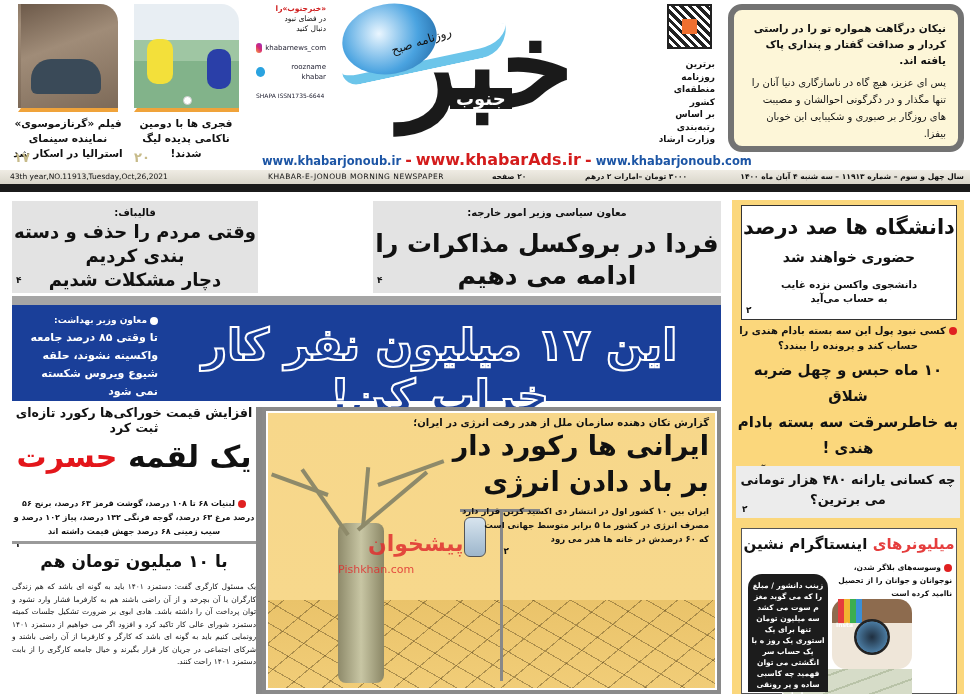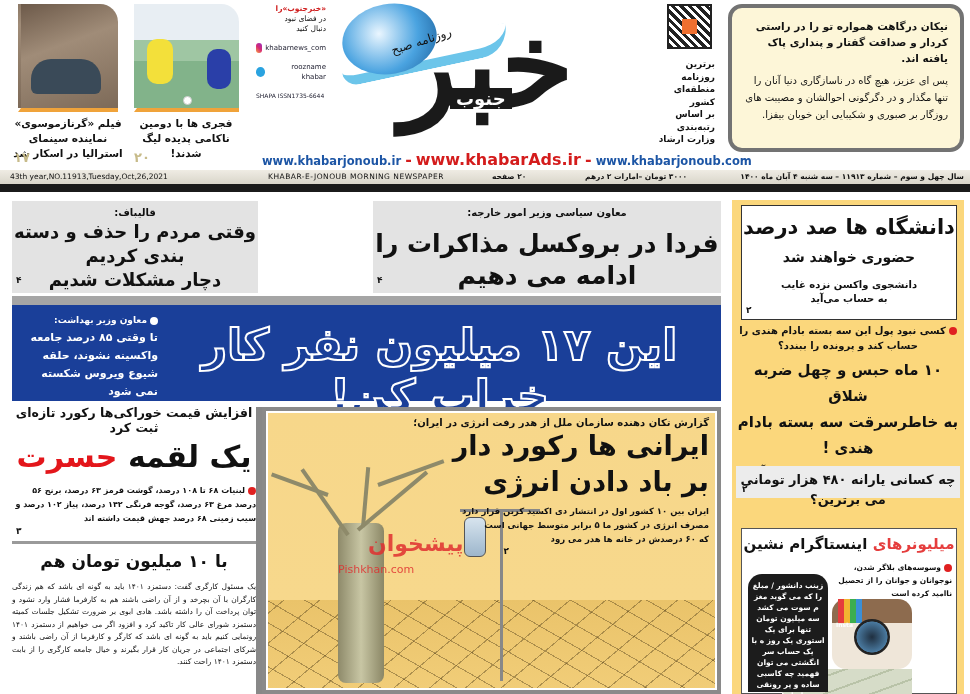--- a/index.html
+++ b/index.html
@@ -1,20 +1,20 @@
 <!DOCTYPE html>
 <html><head>
 <meta charset="utf-8">
 <style>
 *{box-sizing:border-box;margin:0;padding:0}
 body{width:970px;height:694px;overflow:hidden;background:#fff;font-family:"DejaVu Sans",sans-serif;position:relative;color:#111}
 .abs{position:absolute}
 .rtl{direction:rtl}
 
-.quote-box{left:728px;top:4px;width:236px;height:148px;background:#fdf6d8;border:4px solid #737373;border-radius:14px 14px 14px 14px;padding:10px 12px;direction:rtl;text-align:right}
+.quote-box{left:728px;top:4px;width:236px;height:148px;background:#fdf6d8;border:6px solid #737373;border-radius:14px 14px 14px 14px;padding:10px 12px;direction:rtl;text-align:right}
 .quote-box .q1{font-size:10.5px;font-weight:bold;line-height:16px}
 .quote-box .q2{font-size:10px;line-height:17px;margin-top:6px}
 .qr{left:667px;top:4px;width:45px;height:45px;background:repeating-linear-gradient(45deg,#222 0 3px,#fff 3px 6px);border:2px solid #222}
 .qr .center{position:absolute;left:13px;top:13px;width:15px;height:15px;background:#f07030}
 .rank{left:650px;top:58px;width:65px;direction:rtl;text-align:right;font-size:9px;font-weight:bold;line-height:12.5px}
 .logo{left:330px;top:0;width:320px;height:150px}
 .logo .globe{position:absolute;left:12px;top:4px;width:95px;height:70px;border-radius:50%;background:radial-gradient(circle at 40% 40%,#eaf6ff,#4aa3e0 55%,#1b5e9a);transform:rotate(-10deg)}
 .logo .swoosh{position:absolute;left:10px;top:40px;width:170px;height:30px;border-bottom:10px solid #6cc5ea;border-radius:0 0 120px 60px;transform:rotate(-12deg)}
 .logo .tag{position:absolute;left:60px;top:34px;font-size:12px;color:#111;transform:rotate(-18deg);direction:rtl}
 .logo .big{position:absolute;left:70px;top:5px;font-size:118px;font-weight:bold;line-height:120px;color:#1a1a1a;direction:rtl;letter-spacing:-4px;font-family:"DejaVu Serif",serif}
@@ -49,36 +49,36 @@
 .graybar{left:12px;top:296px;width:709px;height:9px;background:#a5a5a5}
 .bluebanner{left:12px;top:305px;width:709px;height:96px;background:#1a3f99}
 .bluebanner .main{position:absolute;left:150px;top:14px;width:555px;font-size:44px;font-weight:bold;color:#1a3f99;-webkit-text-stroke:2px #fff;direction:rtl;text-align:center;letter-spacing:-1px;font-family:"DejaVu Sans",sans-serif}
 .bluebanner .side{position:absolute;left:6px;top:6px;width:140px;color:#fff;direction:rtl;text-align:right;font-size:11px;font-weight:bold;line-height:18px}
 .dot{display:inline-block;width:8px;height:8px;border-radius:50%;background:#e02020;margin-left:3px;vertical-align:middle}
 .dotw{background:#fff}
 
 .rightcol{left:732px;top:200px;width:232px;height:494px;background:#fbd77c}
 .uni-box{left:741px;top:205px;width:216px;height:115px;background:#fff;border:1px solid #333;direction:rtl;text-align:center}
 .almond{left:736px;top:323px;width:224px;direction:rtl;text-align:center}
-.subsidy{left:736px;top:466px;width:224px;height:32px;background:#ececec;direction:rtl;text-align:center}
+.subsidy{left:736px;top:466px;width:224px;height:52px;background:#ececec;direction:rtl;text-align:center}
 .insta{left:741px;top:528px;width:216px;height:166px;background:#fff;border:1px solid #555}
 .insta .title{direction:rtl;text-align:center;font-size:15px;font-weight:bold;margin-top:6px}
 .insta .title .r{color:#e53d3d}
 .insta .blackcard{position:absolute;left:6px;top:45px;width:80px;height:118px;background:#1c1c1c;border-radius:14px 14px 0 0;color:#fff;font-size:7.5px;font-weight:bold;line-height:11px;direction:rtl;text-align:center;padding:6px 3px}
 .insta .camera{position:absolute;left:90px;top:70px;width:80px;height:70px;border-radius:14px;background:linear-gradient(180deg,#8d6b4e 0 35%,#efe6d9 35%)}
 .insta .lens{position:absolute;left:22px;top:20px;width:36px;height:36px;border-radius:50%;background:radial-gradient(#1f2f40,#4a7aa0 60%,#222 62%)}
 .insta .stripes{position:absolute;left:6px;top:0;width:24px;height:24px;background:linear-gradient(90deg,#e53d3d 0 25%,#f2b531 25% 50%,#3cae4e 50% 75%,#3a8fd6 75%)}
 .insta .money{position:absolute;left:40px;top:140px;width:130px;height:26px;background:repeating-linear-gradient(-20deg,#d6dcc8 0 14px,#b9c3a8 14px 16px)}
 .insta .desc{position:absolute;left:92px;top:32px;width:118px;direction:rtl;text-align:right;font-size:7.5px;font-weight:bold;line-height:13px}
 
 .food{left:12px;top:405px;width:244px;direction:rtl;text-align:center}
 .food .k{font-size:12.5px;font-weight:bold}
 .food .big{font-size:30px;font-weight:bold;line-height:44px}
 .food .big .red{color:#e3161b}
-.food .body{font-size:8px;font-weight:bold;line-height:14px;text-align:right;margin-top:5px}
+.food .body{font-size:8px;font-weight:bold;line-height:14px;text-align:center;margin-top:18px}
 .div1{left:12px;top:541px;width:244px;height:3px;background:#9a9a9a}
 .wage{left:12px;top:548px;width:244px;direction:rtl;text-align:center}
 .wage .h{font-size:17px;font-weight:bold;line-height:27px}
 .wage .body{font-size:7.5px;line-height:12.5px;text-align:justify;margin-top:6px}
 .vbar{left:256px;top:407px;width:6px;height:287px;background:#888}
 
 .cartoon{left:262px;top:407px;width:459px;height:287px;background:#8a8a8a;padding:4px}
 .cartoon .inner{position:relative;width:100%;height:100%;background:linear-gradient(180deg,#f7d78a 0%,#f7d88c 68%,#eac36a 68%,#f1cd78 100%);border:2px solid #fff;overflow:hidden}
 .tree-trunk{position:absolute;left:70px;top:110px;width:46px;height:160px;background:linear-gradient(90deg,#8e8a6a,#c8c6a4,#8b8766);border-radius:8px}
 .tree-branch{position:absolute;background:#8e8a6a;height:4px;transform-origin:left center}

